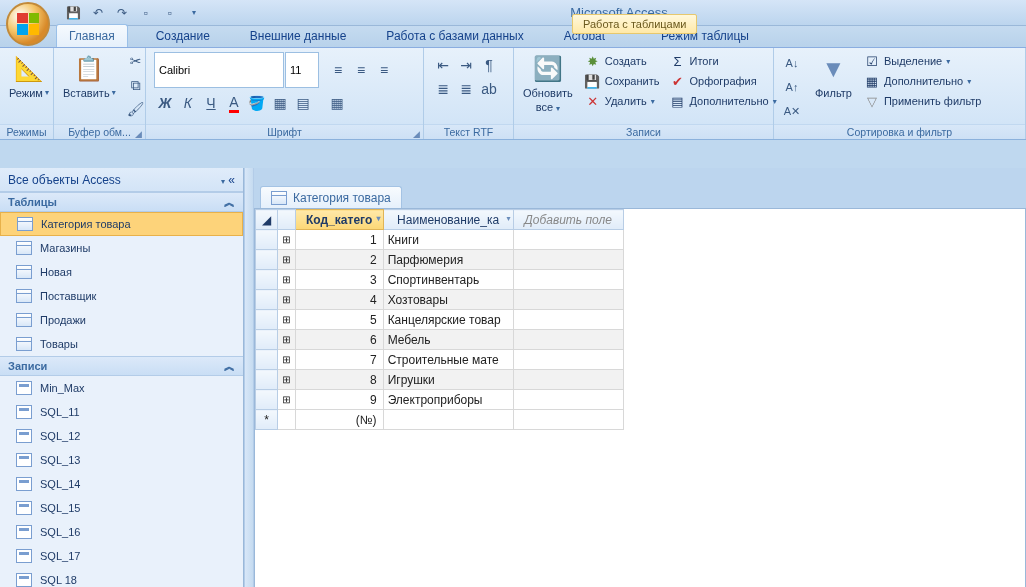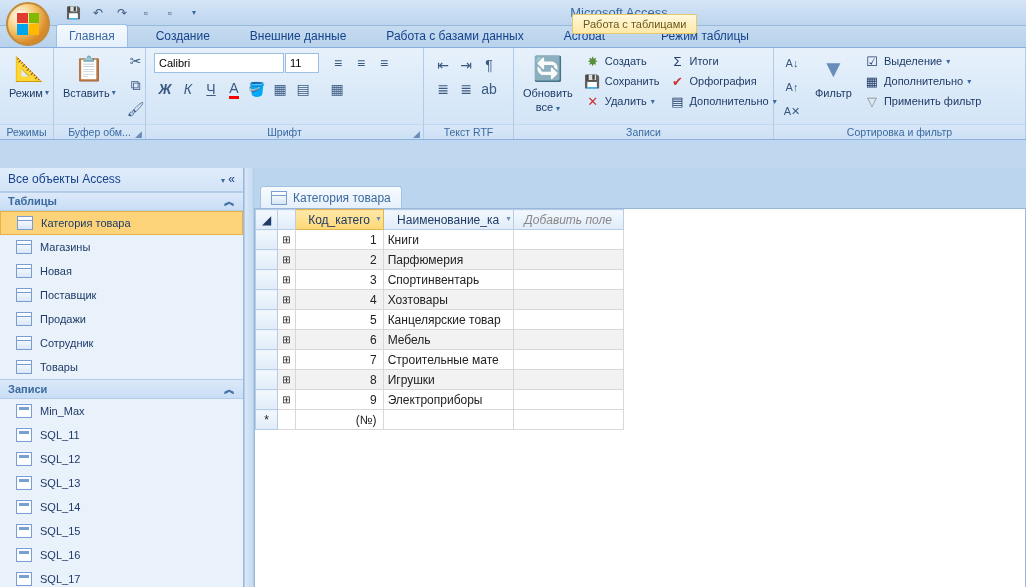--- a/index.html
+++ b/index.html
@@ -23,21 +23,21 @@
 
 .ribbon { height: 92px; background: linear-gradient(#e7f1fb, #cee2f6); display: flex; border-bottom: 1px solid #8bb1dc; }
 .group { border-right: 1px solid #b0cce8; display: flex; flex-direction: column; padding: 2px 4px 0 4px; }
 .group-body { flex: 1; display: flex; align-items: flex-start; gap: 4px; }
 .group-label { height: 15px; text-align: center; color: #3b6aa0; font-size: 10.5px; position: relative; background: linear-gradient(#d8e7f8,#cde0f5); margin: 0 -4px; border-top:1px solid #c1d8f0; line-height:15px;}
 .group-label .launcher { position: absolute; right: 3px; top: 2px; font-size: 9px; color:#6a8cba; }
 .big-btn { display: flex; flex-direction: column; align-items: center; padding: 2px 4px; gap: 2px; cursor:pointer; border:1px solid transparent;}
 .big-ico { width: 32px; height: 32px; display:flex; align-items:center; justify-content:center; font-size:24px; }
 .big-lbl { font-size: 11px; color: #1f3b67; text-align: center; line-height: 1.1; display:flex; align-items:center; gap:2px;}
 .small-btn { width: 22px; height: 22px; display:inline-flex; align-items:center; justify-content:center; color:#3b5a82; cursor:pointer; font-size:14px;}
-.txt-input { height: 20px; border: 1px solid #9cbfe2; background: #fff; padding: 0 4px; font-size: 11px; }
+.txt-input { height: 36px; border: 1px solid #9cbfe2; background: #fff; padding: 0 4px; font-size: 11px; }
 .vcol { display:flex; flex-direction:column; gap:2px; }
 .hrow { display:flex; align-items:center; gap:1px; }
 .rec-btn { display:flex; align-items:center; gap:4px; padding:1px 3px; font-size:11px; color:#1f3b67; cursor:pointer; white-space:nowrap;}
 .rec-ico { width:16px; height:16px; display:inline-flex; align-items:center; justify-content:center; font-size:13px;}
 .drop-arrow{font-size:8px;color:#3b6aa0;}
 
 
 .main { display: flex; height: calc(587px - 26px - 22px - 92px); margin-top: 28px; }
 .nav { width: 244px; background: #e9f1fb; border-right: 1px solid #9ab8d9; display:flex; flex-direction:column; overflow:hidden;}
 .nav-header { height: 24px; background: linear-gradient(#e0ecfa,#d3e4f7); border-bottom: 1px solid #b3cce8; display:flex; align-items:center; padding: 0 8px; color:#15428b; font-size:12px; justify-content:space-between;}
@@ -49,21 +49,21 @@
 .qry-ico { width:16px; height:14px; border:1px solid #7a9ed0; background:#fff; position:relative; flex-shrink:0;}
 .qry-ico::before{content:"";position:absolute;left:2px;top:2px;right:2px;height:3px;background:#7a9ed0;}
 .collapse-bar{width:10px;background:linear-gradient(90deg,#d8e7f8,#c5dbf0);border-left:1px solid #b3cce8;border-right:1px solid #b3cce8;}
 
 
 .content { flex:1; background:#bcd5ee; position:relative; }
 .ds-wrap { position:absolute; left:0; top:40px; right:0; bottom:0; background:#fff; border:1px solid #9ab8d9; }
 .ds-tab { position:absolute; left:6px; top:18px; height:22px; background:linear-gradient(#f8fbfe,#e5f0fb); border:1px solid #a4c3e4; border-bottom:none; display:flex; align-items:center; gap:6px; padding:0 10px; font-size:12px; color:#3b6aa0; border-top-left-radius:3px; border-top-right-radius:3px;}
 table.ds { border-collapse: collapse; font-size: 12px; }
 table.ds th { background:linear-gradient(#f3f8fd,#e0ecf9); border:1px solid #b8cde5; height:20px; font-weight:normal; color:#1f3b67; padding:0 6px; position:relative;}
-table.ds th.sel { background:linear-gradient(#ffe9a8,#fcd776); border-color:#e0b456;}
+table.ds th.sel { background:linear-gradient(#ffe9a8,#fcd776); border-color:#e0b456;font-weight:bold;}
 table.ds td { border:1px solid #d8d8d8; height:20px; padding:0 4px; color:#222;}
 table.ds td.num { text-align:right; padding-right:6px;}
 table.ds .rowh { width:16px; background:linear-gradient(#f3f8fd,#e0ecf9); border:1px solid #b8cde5; text-align:center;}
 .expand{width:12px;text-align:center;color:#666;border:1px solid #d8d8d8;font-size:10px;cursor:pointer;}
 .col-drop{position:absolute;right:2px;top:4px;font-size:8px;color:#6a8cba;}
 .add-field{color:#888;font-style:italic;}
 tr.odd td{background:#f2f2f2;}
 </style>
 </head>
 <body>
@@ -269,24 +269,20 @@
         <div class="nav-item">
           <span class="tbl-ico"></span>
           <span>Поставщик</span>
         </div>
         <div class="nav-item">
           <span class="tbl-ico"></span>
           <span>Продажи</span>
         </div>
         <div class="nav-item">
           <span class="tbl-ico"></span>
-          <span>Сотрудник</span>
-        </div>
-        <div class="nav-item">
-          <span class="tbl-ico"></span>
           <span>Товары</span>
         </div>
       </div>
     <div class="nav-group-h">
         <span>Записи</span>
         <span>︽</span>
       </div>
     <div id="nav-queries">
         <div class="nav-item">
           <span class="qry-ico"></span>

